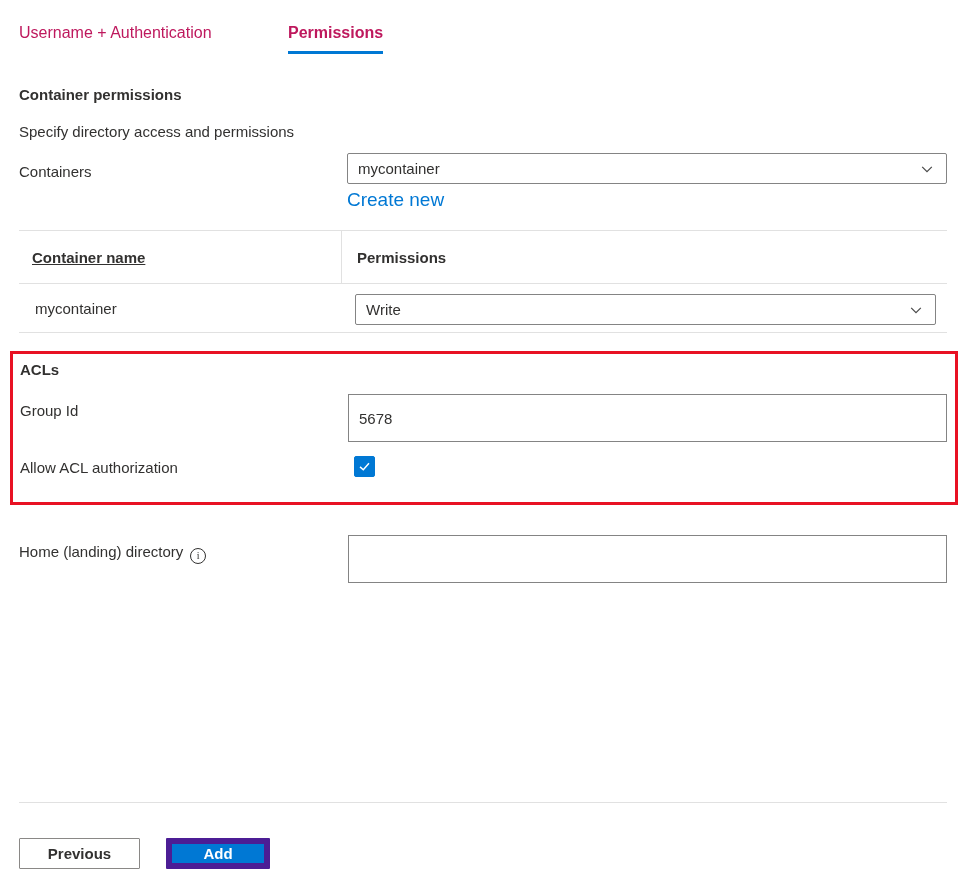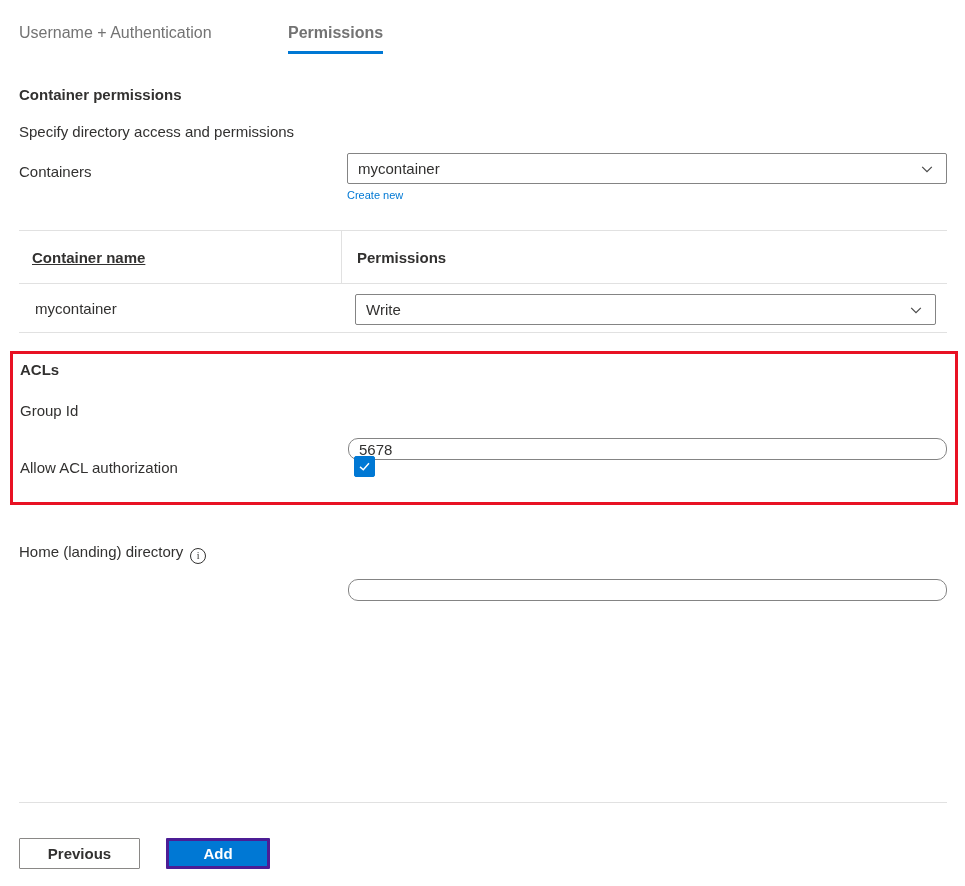--- a/index.html
+++ b/index.html
@@ -9,54 +9,53 @@
     font-family: "Liberation Sans", sans-serif;
     color: #323130;
     position: relative;
     overflow: hidden;
   }
   .abs { position: absolute; }
   .txt { font-size: 15px; color: #323130; white-space: nowrap; }
   .semibold { font-weight: 600; }
 
   
-  .tab { font-size: 16px; color: #737373; cursor: pointer; }
+  .tab { font-size: 16px; color: #be185d; cursor: pointer; }
   .tab.active { font-weight: 600; border-bottom: 3px solid #0078d4; padding-bottom: 9px; }
 
   
   .dropdown {
     box-sizing: border-box;
     height: 31px;
     border: 1px solid #848484;
     border-radius: 2px;
     background: #ffffff;
     display: flex;
     align-items: center;
     justify-content: space-between;
     padding: 0 12px 0 10px;
     cursor: pointer;
   }
   .dropdown .val { font-size: 15px; color: #323130; }
 
   
   .textbox {
     box-sizing: border-box;
-    height: 22px;
+    height: 48px;
     width: 599px;
     border: 1px solid #848484;
-    border-radius: 10px;
+    border-radius: 0;
     padding: 0 10px;
     font-size: 15px;
     color: #323130;
     font-family: "Liberation Sans", sans-serif;
     outline: none;
-    margin-top: 44px;
   }
 
-  .link { color: #0078d4; font-size: 11px; cursor: pointer; text-decoration: none; }
+  .link { color: #0078d4; font-size: 19px; cursor: pointer; text-decoration: none; }
 
   .hline { background: #e1e1e1; height: 1px; }
   .vline { background: #e1e1e1; width: 1px; }
 
   
   .annotation {
     box-sizing: border-box;
     border: 3px solid #e81123;
     background: transparent;
     pointer-events: none;
@@ -93,21 +92,21 @@
     box-sizing: border-box;
     height: 31px;
     border-radius: 1px;
     font-size: 15px;
     font-weight: 600;
     font-family: "Liberation Sans", sans-serif;
     display: flex; align-items: center; justify-content: center;
     cursor: pointer;
   }
   .btn.secondary { background: #ffffff; border: 1px solid #8a8886; color: #323130; }
-  .btn.primary { background: #0078d4; border: 3px solid #4c1d95; color: #ffffff; }
+  .btn.primary { background: #0078d4; border: 6px solid #4c1d95; color: #ffffff; }
 </style>
 </head>
 <body>
 
 <div class="abs tab" style="left:19px; top:24px;">Username + Authentication</div>
 <div class="abs tab active" style="left:288px; top:24px;">Permissions</div>
 
 <div class="abs txt semibold" style="left:19px; top:86px;">Container permissions</div>
 <div class="abs txt" style="left:19px; top:123px;">Specify directory access and permissions</div>
 

